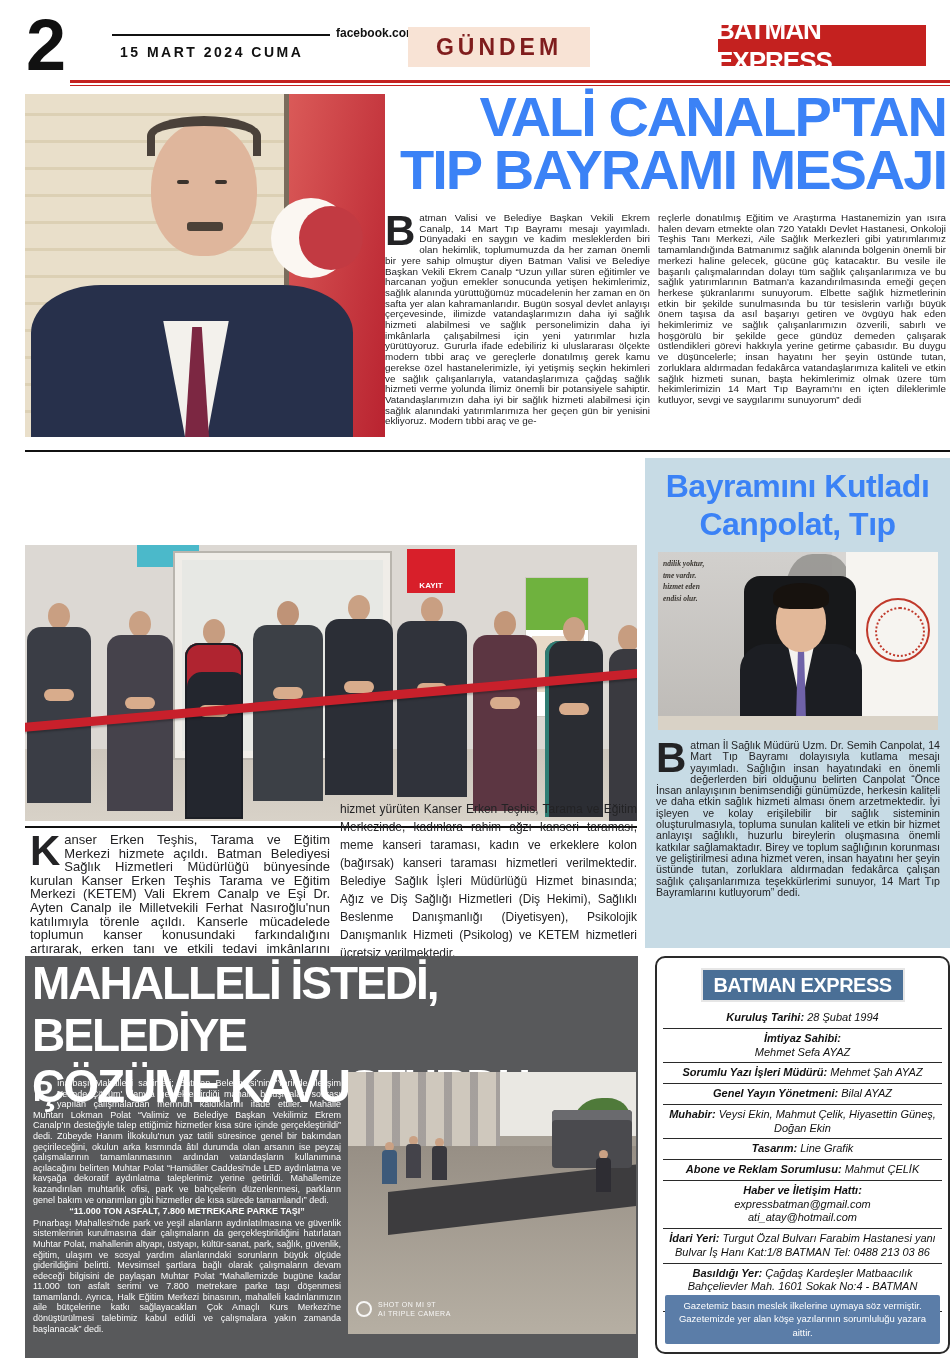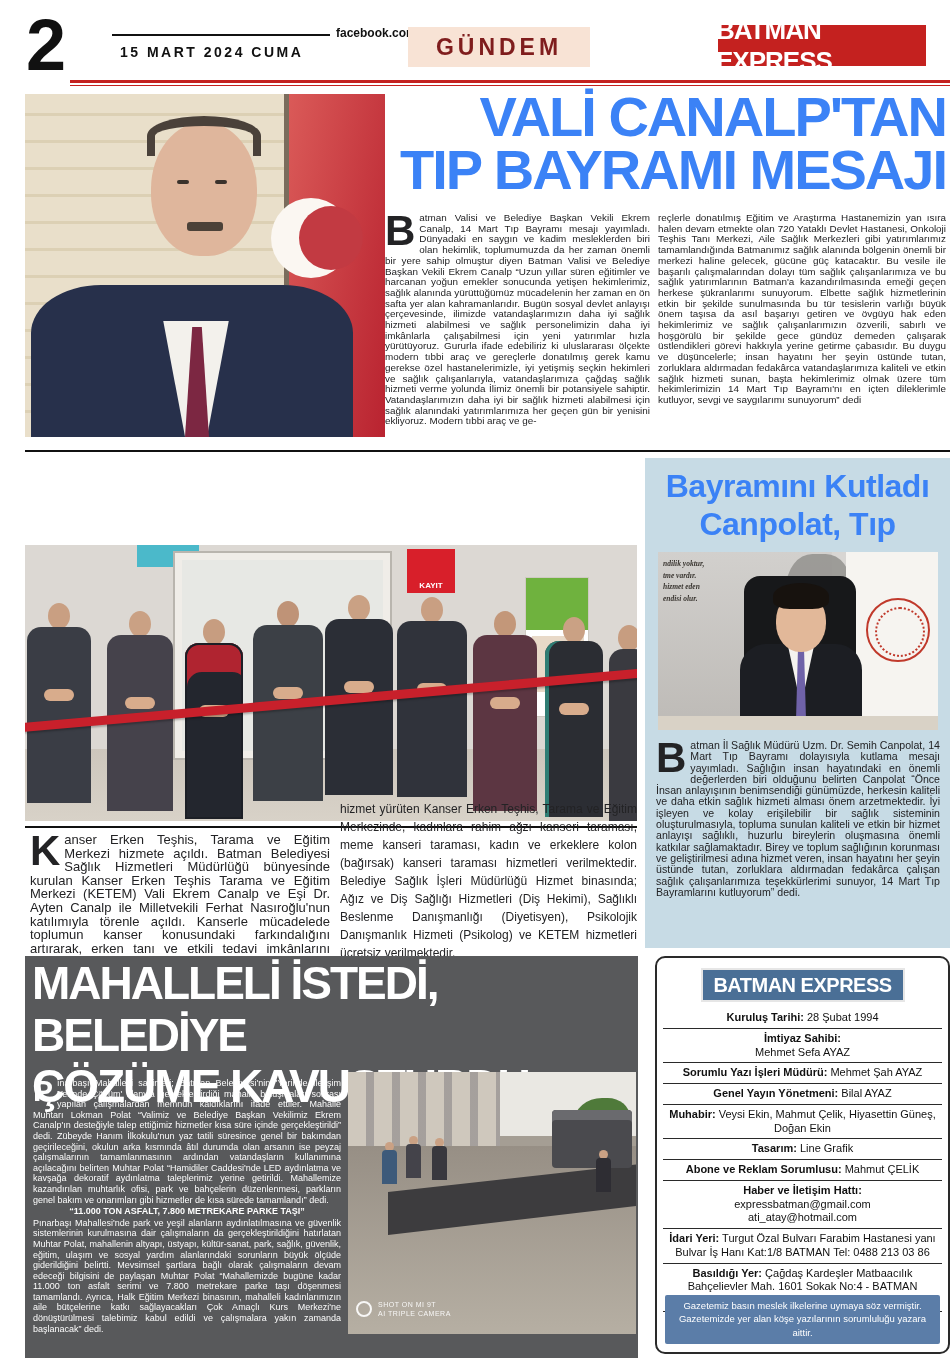--- a/index.html
+++ b/index.html
@@ -105,21 +105,21 @@
   .wfig .whead { position:absolute; left:3px; top:0; width:9px; height:9px; border-radius:50%; background:#caa184; }
   .wfig .wbody { position:absolute; left:0; top:8px; width:15px; height:34px; border-radius:4px 4px 0 0; }
   .p4-mark { position:absolute; left:8px; bottom:16px; display:flex; align-items:center; gap:6px; color:rgba(255,255,255,.9); }
   .p4-mark .ring { width:16px; height:16px; border:2px solid rgba(255,255,255,.9); border-radius:50%; }
   .p4-mark .wm { font-size:7px; line-height:1.3; letter-spacing:.5px; }
 
   
   .kunye { left:655px; top:956px; width:295px; height:398px; background:#fff; border:2px solid #2a2a2a; border-radius:10px; overflow:hidden; }
   .k-logo { margin:10px auto 6px; width:204px; height:34px; background:#4a6f96; display:flex; align-items:center; justify-content:center; box-shadow:0 0 0 2px #e6e6e6 inset; }
   .k-logo span { color:#fff; font-size:20px; font-weight:900; letter-spacing:-0.5px; }
-  .k-rows { padding:0 6px; }
+  .k-rows { padding:0 6px;font-style:italic; }
   .k-row { text-align:center; font-size:11px; line-height:1.25; padding:3px 2px; border-bottom:1px solid #2a2a2a; color:#111; }
   .k-row:last-child { border-bottom:none; }
   .k-label { font-weight:700; }
   .k-row.stacked .k-label { display:block; }
   .k-tlf { display:block; }
   .k-footer { position:absolute; left:8px; right:8px; bottom:8px; background:#5b7da8; color:#fff; font-size:9.5px; line-height:1.45; text-align:center; padding:4px 4px; border-radius:2px; }
 </style>
 </head>
 <body>
 

